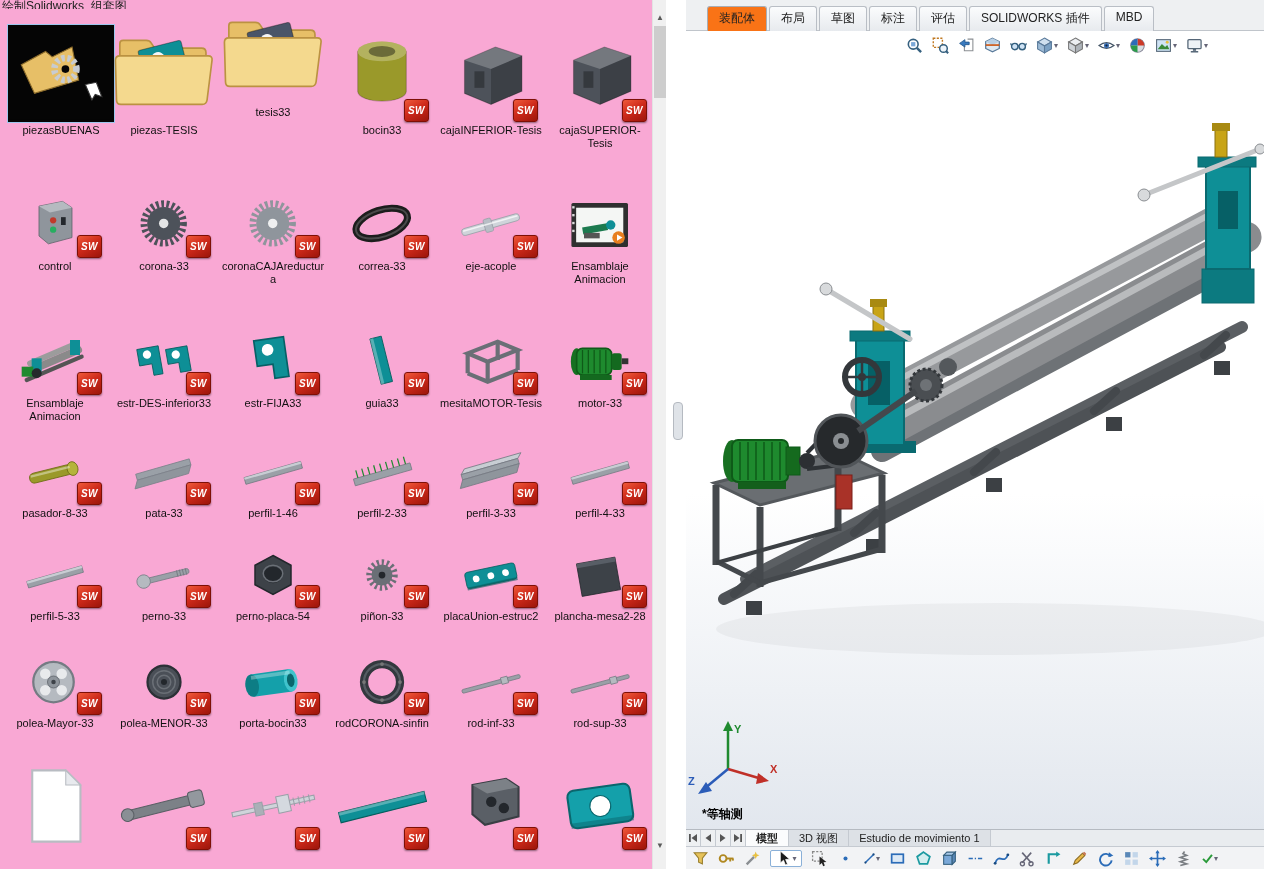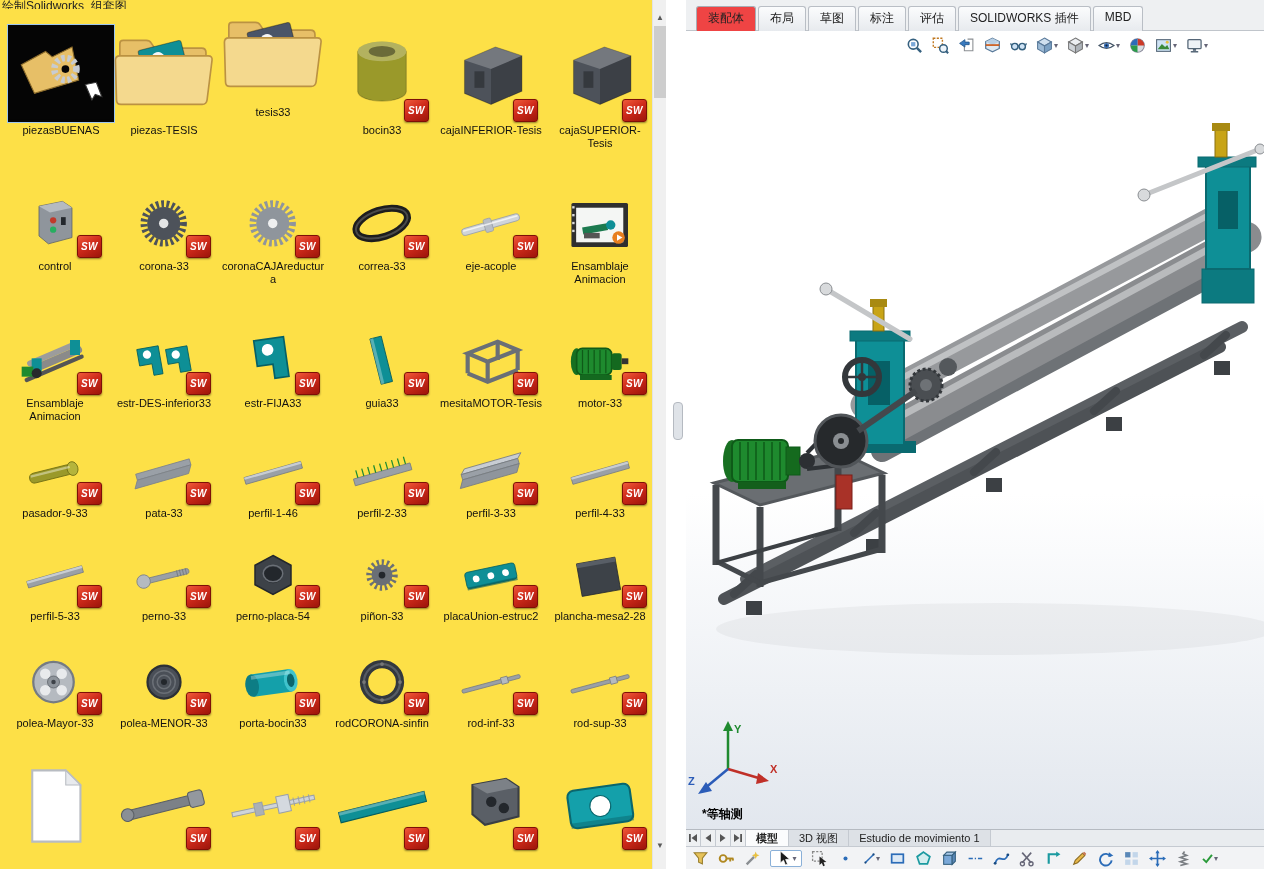--- a/index.html
+++ b/index.html
@@ -1,20 +1,20 @@
 <!DOCTYPE html>
 <html><head>
 <meta charset="utf-8">
 <style>
   *{margin:0;padding:0;box-sizing:border-box;}
   html,body{width:1264px;height:869px;overflow:hidden;}
   body{position:relative;font-family:"Liberation Sans",sans-serif;background:#fff;color:#111;}
 
   
-  .file-panel{position:absolute;left:0;top:0;width:666px;height:869px;background:#fde047;overflow:hidden;}
+  .file-panel{position:absolute;left:0;top:0;width:666px;height:869px;background:#f9a8d4;overflow:hidden;}
   .window-title{position:absolute;top:0;left:2px;height:9px;overflow:hidden;font-size:12px;line-height:13px;color:#222;white-space:nowrap;}
   .file-item{position:absolute;width:106px;cursor:pointer;}
   .file-item .thumb{position:relative;width:100%;}
   .file-item .thumb svg{display:block;margin:0 auto;height:100%;max-width:100%;}
   .file-item.selected .thumb{background:#050505;outline:1px solid #9ec7ee;}
   .flabel{margin-top:2px;font-size:11px;line-height:13px;text-align:center;color:#111;word-wrap:break-word;}
   .sw-badge{position:absolute;right:6px;bottom:0;width:25px;height:23px;
     background:linear-gradient(150deg,#ef5a3a 0%,#cf2a1b 45%,#9c150a 100%);
     color:#fff;font-weight:bold;font-size:10px;letter-spacing:.5px;
     display:flex;align-items:center;justify-content:center;border-radius:3px;
@@ -28,21 +28,21 @@
   
   .splitter{position:absolute;left:666px;top:0;width:20px;height:869px;background:#ffffff;}
   .splitter-handle{position:absolute;left:7px;top:402px;width:10px;height:38px;background:#dfe3e8;border:1px solid #b5bac1;border-radius:4px;cursor:col-resize;}
 
   
   .sw-panel{position:absolute;left:686px;top:0;width:578px;height:869px;background:#fff;}
   .ribbon{position:absolute;top:0;left:0;right:0;height:31px;background:#eef0f2;border-bottom:1px solid #c0c5cb;}
   .ribbon-tabs{position:absolute;bottom:-1px;left:10px;display:flex;}
   .ribbon-tab{font-size:12px;padding:3px 11px 4px;border:1px solid #b9bec5;border-bottom:none;
     background:linear-gradient(#fbfcfd,#e7eaee);margin-right:2px;border-radius:3px 3px 0 0;color:#222;cursor:pointer;white-space:nowrap;}
-  .ribbon-tab.active{background:#ef4444;border-color:#a8adb5;}
+  .ribbon-tab.active{background:#f97316;border-color:#a8adb5;margin-left:11px;}
 
   .viewport{position:absolute;top:31px;left:0;right:0;height:798px;background:linear-gradient(#ffffff 58%,#e2e7ee);overflow:hidden;cursor:crosshair;}
   .headsup{position:absolute;top:6px;left:220px;display:flex;align-items:center;gap:9px;z-index:5;}
   .hicon{display:flex;align-items:center;gap:1px;cursor:pointer;}
   .caret{font-size:8px;color:#667;}
   .machine-svg{position:absolute;inset:0;width:100%;height:100%;}
   .orientation-label{position:absolute;left:16px;bottom:6px;font-size:12px;font-weight:bold;color:#000;}
 
   .motion-bar{position:absolute;top:829px;left:0;right:0;height:17px;background:#e9ecef;border-top:1px solid #b5bac1;display:flex;align-items:stretch;}
   .nav-btn{width:15px;border-right:1px solid #c5cad1;display:flex;align-items:center;justify-content:center;background:#eef0f2;cursor:pointer;}
@@ -302,21 +302,21 @@
         <div class="thumb" style="height: 65px;">
           <svg viewBox="0 0 96 84" preserveAspectRatio="xMidYMid meet">
             <g transform="rotate(-14 48 42)">
               <rect x="14" y="36" width="56" height="13" rx="6" fill="#9a992a" stroke="#6b6a12"></rect>
               <ellipse cx="71" cy="42.5" rx="7" ry="9" fill="#b5b43c" stroke="#6b6a12"></ellipse>
               <rect x="16" y="38" width="52" height="3" fill="#ffffff" opacity=".4"></rect>
             </g>
           </svg>
           <div class="sw-badge">SW</div>
         </div>
-        <div class="flabel">pasador-9-33</div>
+        <div class="flabel">pasador-8-33</div>
       </div>
       <div class="file-item" style="left: 111px; top: 440px;">
         <div class="thumb" style="height: 65px;">
           <svg viewBox="0 0 96 84" preserveAspectRatio="xMidYMid meet">
             <g transform="rotate(-16 48 42)">
               <rect x="12" y="34" width="72" height="8" fill="#9aa0a7" stroke="#7c828a"></rect>
               <polygon points="12,42 84,42 78,52 6,52" fill="#8f959c" stroke="#7c828a"></polygon>
             </g>
           </svg>
           <div class="sw-badge">SW</div>

